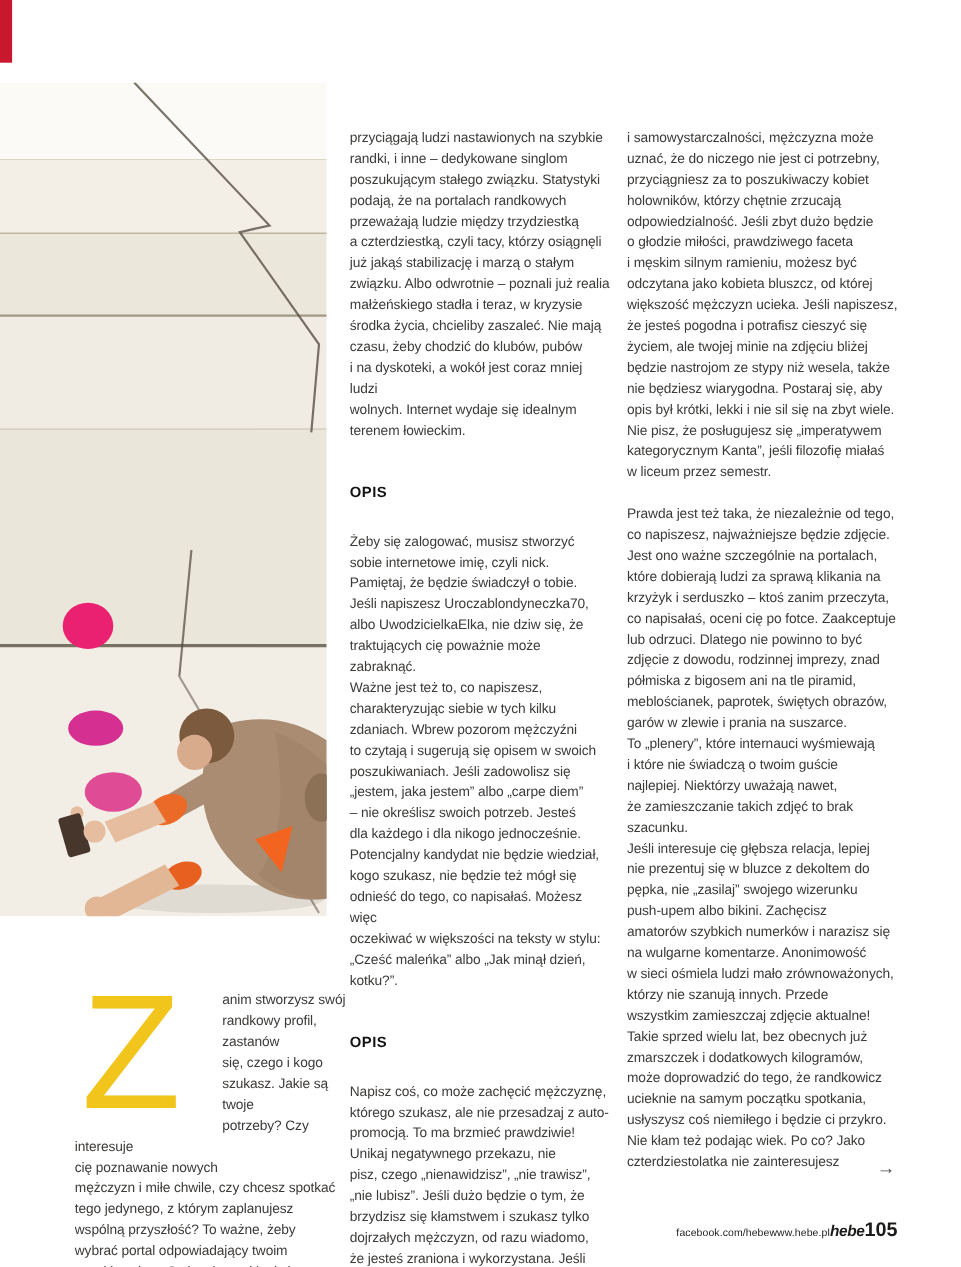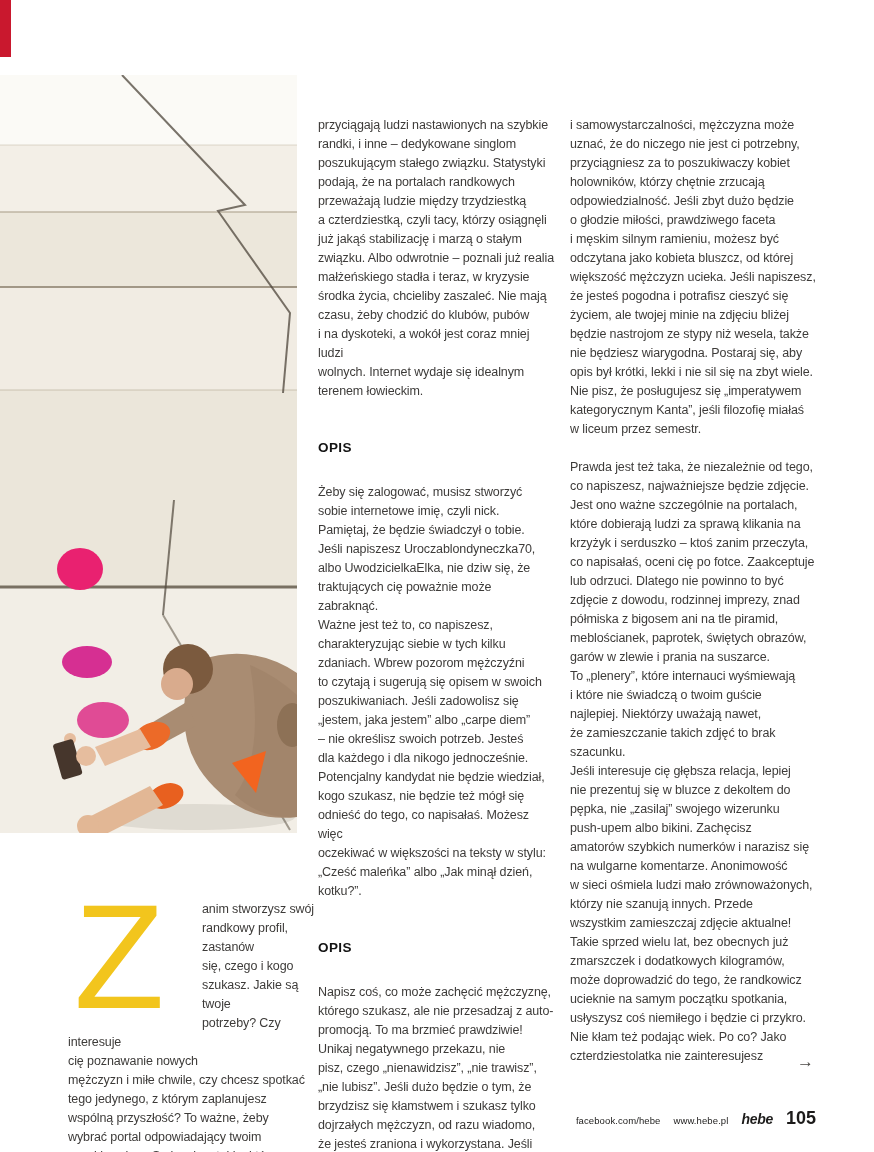--- a/index.html
+++ b/index.html
@@ -17,21 +17,21 @@
   #col-left{left:68px;top:862px;width:248px;}
   .col-header{font-weight:700;font-size:13.5px;letter-spacing:.4px;color:#131313;
               margin:18px 0 7px 0;white-space:normal;}
   .para{margin:0;}
   
   #dropcap{float:left;width:82px;height:108px;margin:6px 46px 2px 6px;
            font-size:148px;line-height:102px;font-weight:400;text-align:left;}
   
   #next-arrow{position:absolute;left:797px;top:1052px;font-size:17px;color:#4a4845;}
   
-  #footer{position:absolute;right:58px;top:1108px;display:flex;align-items:baseline;gap:13px;color:#1c1b1a;}
+  #footer{position:absolute;right:58px;top:1108px;display:flex;align-items:baseline;color:#1c1b1a;}
   #footer .small{font-size:9.5px;letter-spacing:.1px;}
   #footer .logo{font-size:14px;font-weight:700;letter-spacing:-.3px;font-style:italic;}
   #footer .pageno{font-size:18px;font-weight:700;text-align:center;}
 </style>
 </head>
 <body>
 
 <div id="page">
 
   <div id="section-tab" style="background: rgb(201, 24, 46);"></div>

